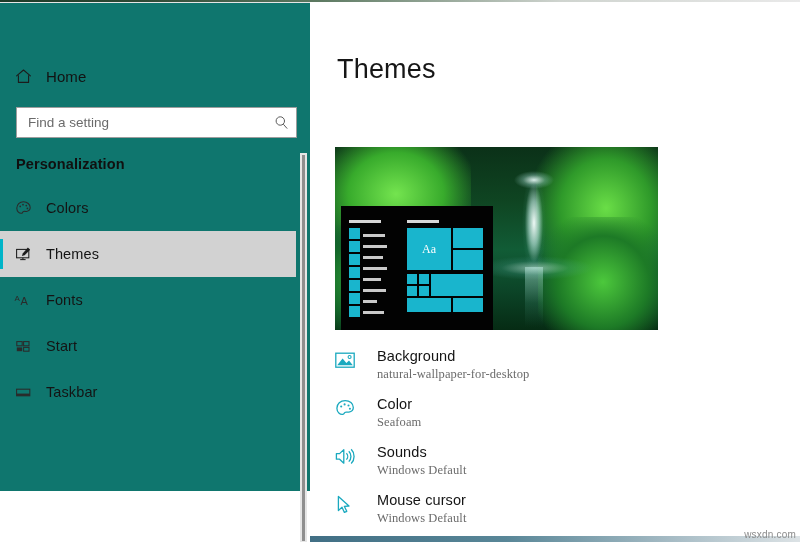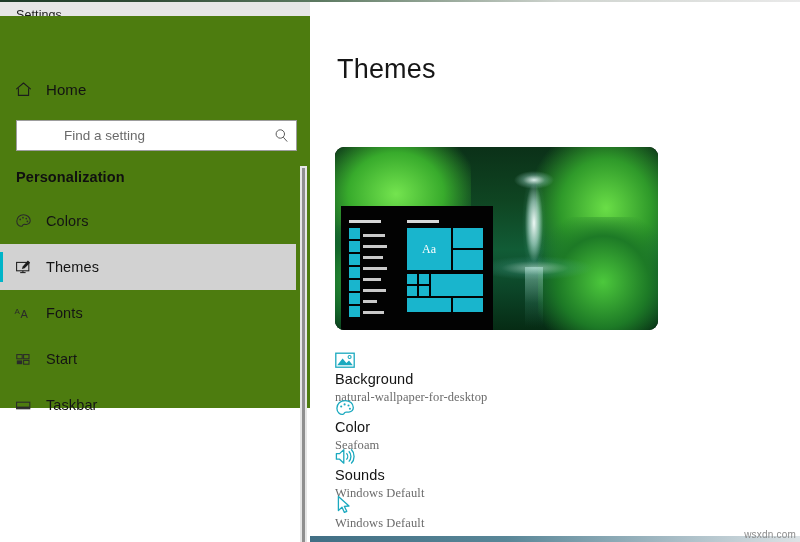--- a/index.html
+++ b/index.html
@@ -65,25 +65,25 @@
     display: flex;
     align-items: center;
     justify-content: center;
     background: #ffffff;
   }
   .winbtn svg { display: block; }
 
   
   .sidebar {
     position: absolute;
-    top: 16px;
+    top: 3px;
     left: 0;
     width: 310px;
-    height: 392px;
-    background: #4d7c0f;
+    height: 488px;
+    background: #0f766e;
   }
   .home-row {
     position: absolute;
     top: 56px;
     left: 0;
     width: 296px;
     height: 34px;
     display: flex;
     align-items: center;
   }
@@ -103,21 +103,20 @@
     position: absolute;
     top: 104px;
     left: 16px;
     width: 281px;
     height: 31px;
     background: #ffffff;
     border: 1px solid #9d9d9d;
     box-sizing: border-box;
     display: flex;
     align-items: center;
-    padding-left: 36px;
   }
   .search-input {
     border: 0;
     outline: 0;
     background: transparent;
     font-family: "Liberation Sans", sans-serif;
     font-size: 13.5px;
     color: #5d5d5d;
     padding: 0 0 0 11px;
     flex: 1 1 auto;
@@ -221,21 +220,20 @@
 
   
   .preview {
     position: absolute;
     top: 145px;
     left: 25px;
     width: 323px;
     height: 183px;
     overflow: hidden;
     background: #041208;
-    border-radius: 9px;
   }
   .wall-base {
     position: absolute;
     inset: 0;
     background: linear-gradient(to bottom, #0b3118 0%, #0f4522 30%, #115c36 56%, #0c4528 78%, #062b14 100%);
   }
   .wall-l1 { position:absolute; left:-14px; top:-18px; width:150px; height:130px;
     background: radial-gradient(ellipse at 50% 50%, #74e44f 0%, #38ab2c 45%, rgba(10,70,25,0) 78%); }
   .wall-l2 { position:absolute; right:-18px; top:-14px; width:140px; height:150px;
     background: radial-gradient(ellipse at 50% 50%, #6ade47 0%, #2f9a2a 46%, rgba(8,60,22,0) 80%); }
@@ -305,21 +303,20 @@
     position: absolute;
     top: 345px;
     left: 25px;
     width: 440px;
   }
   .row {
     position: relative;
     height: 48px;
     display: flex;
     align-items: flex-start;
-    flex-direction: column;
   }
   .row-icon {
     width: 42px;
     flex: none;
     display: flex;
     align-items: center;
     justify-content: flex-start;
     padding-top: 4px;
   }
   .row-text { display: flex; flex-direction: column; }
@@ -581,20 +578,21 @@
         </span>
       </div>
 
       <div class="row">
         <span class="row-icon">
           <svg width="19" height="20" viewBox="0 0 19 20">
             <path d="M3.4 1.4 L3.4 15.6 L7.0 12.2 L9.4 17.4 L11.8 16.3 L9.3 11.3 L14.0 11.0 Z" fill="none" stroke="#1aa9bf" stroke-width="1.3" stroke-linejoin="round"></path>
           </svg>
         </span>
         <span class="row-text">
+          <span class="row-title">Mouse cursor</span>
           <span class="row-sub">Windows Default</span>
         </span>
       </div>
 
     </div>
   </div>
 
   <div class="bottom-fade"></div>
   <div class="watermark">wsxdn.com</div>
 

